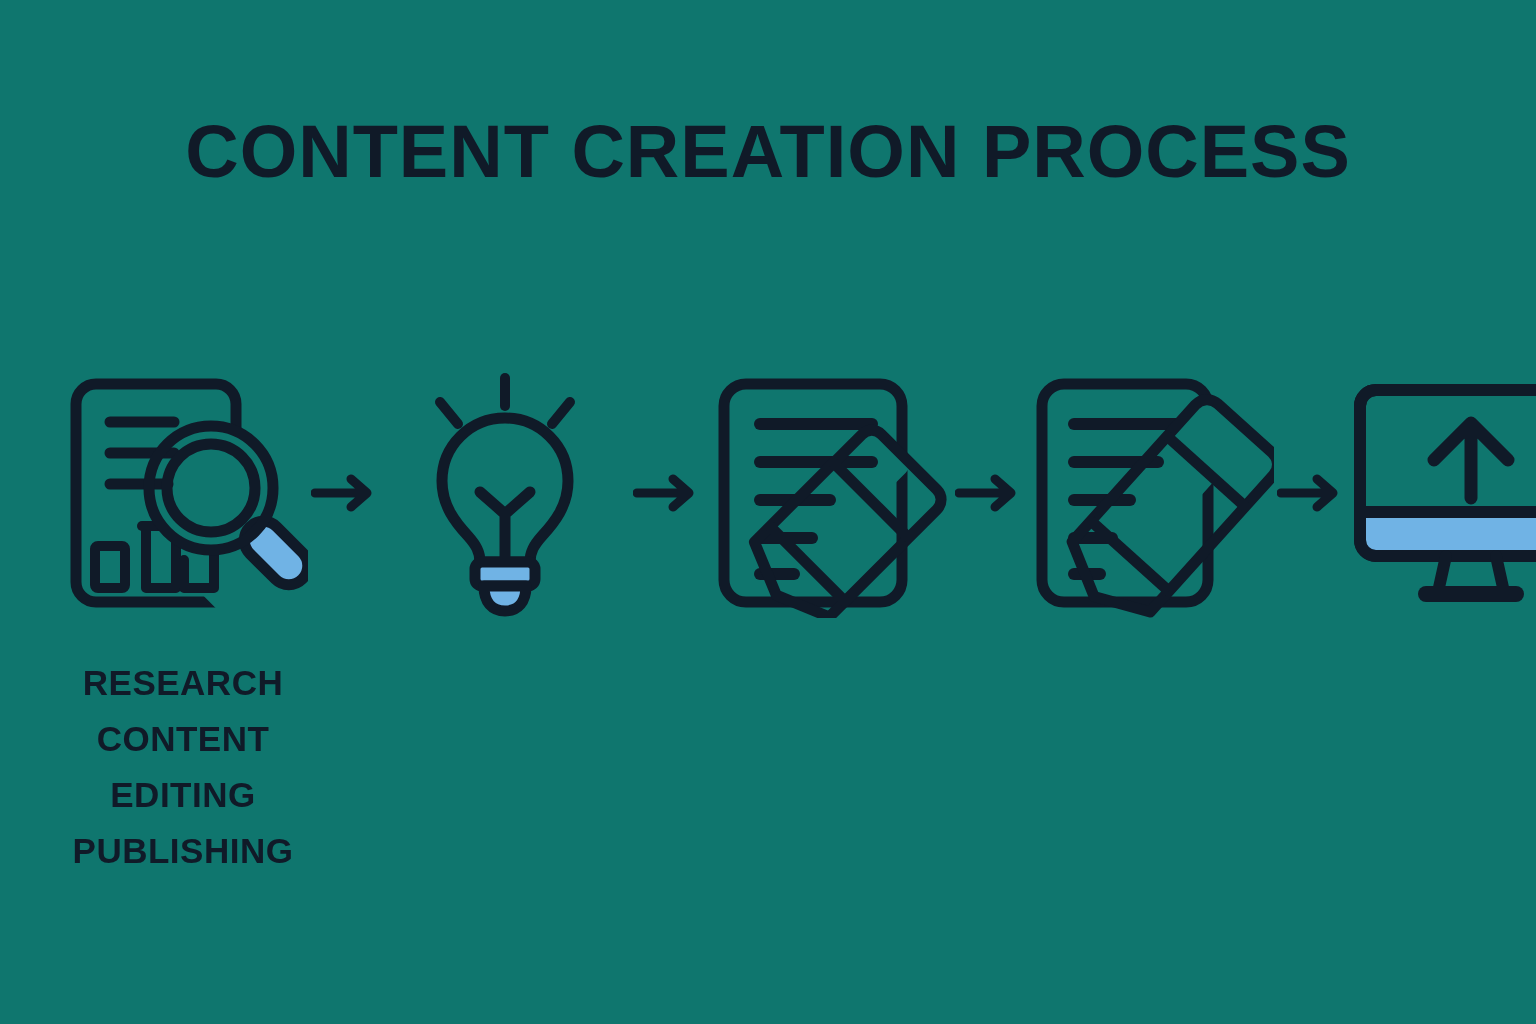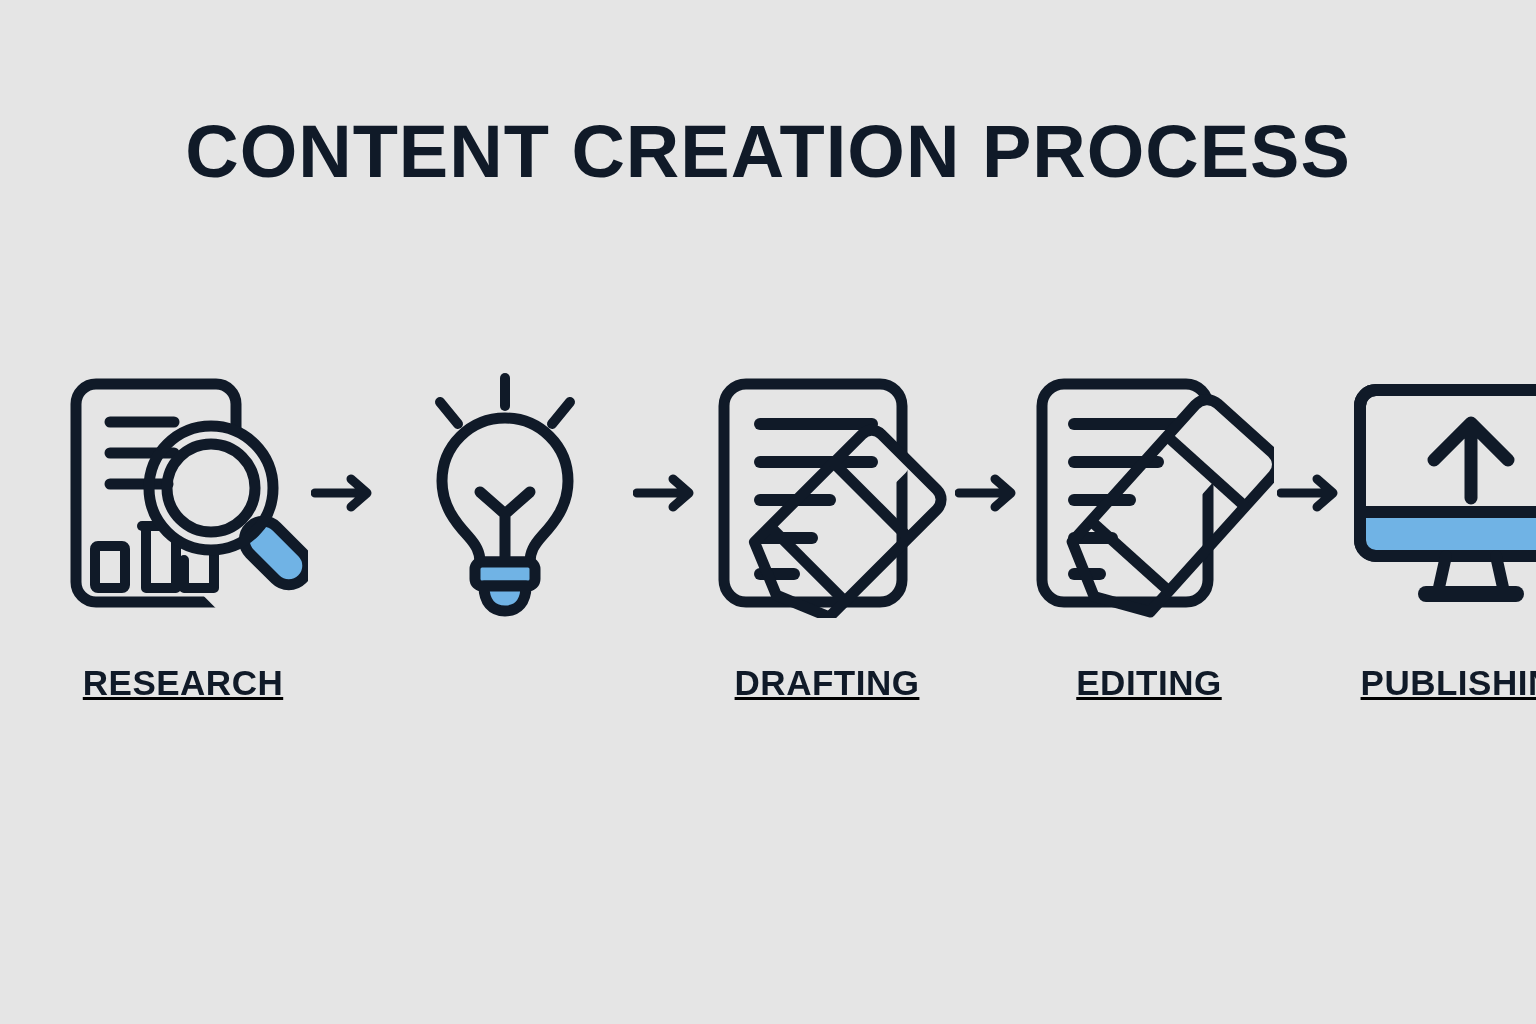--- a/index.html
+++ b/index.html
@@ -11,21 +11,21 @@
     height: 1024px;
     background: #fdfdfb;
     font-family: "Liberation Sans", sans-serif;
     overflow: hidden;
   }
 
   #canvas {
     position: relative;
     width: 1536px;
     height: 1024px;
-    background: #e5e5e5;
+    background: #0f766e;
   }
 
   
   #title {
     position: absolute;
     top: 108px;
     left: 0;
     width: 1536px;
     text-align: center;
     font-size: 74px;
@@ -70,24 +70,23 @@
   }
   .arrow svg { display: block; }
 
   
   #labels {
     position: absolute;
     top: 655px;
     left: 58px;
     width: 1420px;
     display: flex;
-    flex-direction: row;
+    flex-direction: column;
     justify-content: space-between;
     align-items: flex-start;
-    text-decoration: underline;
   }
   .label-slot {
     width: 250px;
     flex: 0 0 auto;
     text-align: center;
   }
   .label-gap {
     flex: 0 0 auto;
     width: 72px;
   }
@@ -278,21 +277,21 @@
     </div>
 
     <div class="label-gap"></div>
 
     <div class="label-slot wide">
     </div>
 
     <div class="label-gap"></div>
 
     <div class="label-slot">
-      <span class="label-line">DRAFTING</span>
+      <span class="label-line">CONTENT</span>
     </div>
 
     <div class="label-gap"></div>
 
     <div class="label-slot">
       <span class="label-line">EDITING</span>
     </div>
 
     <div class="label-gap"></div>
 

